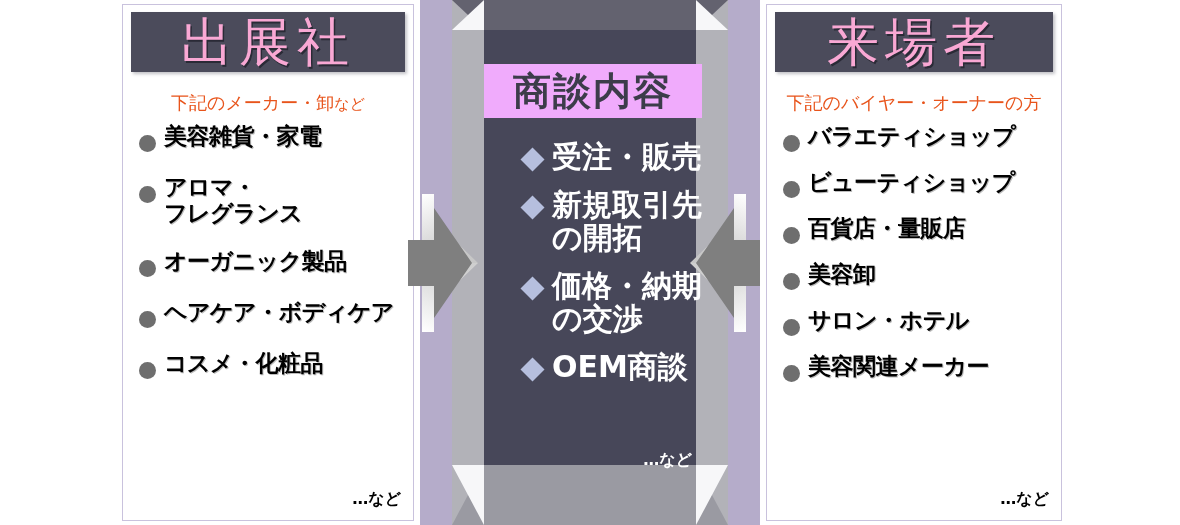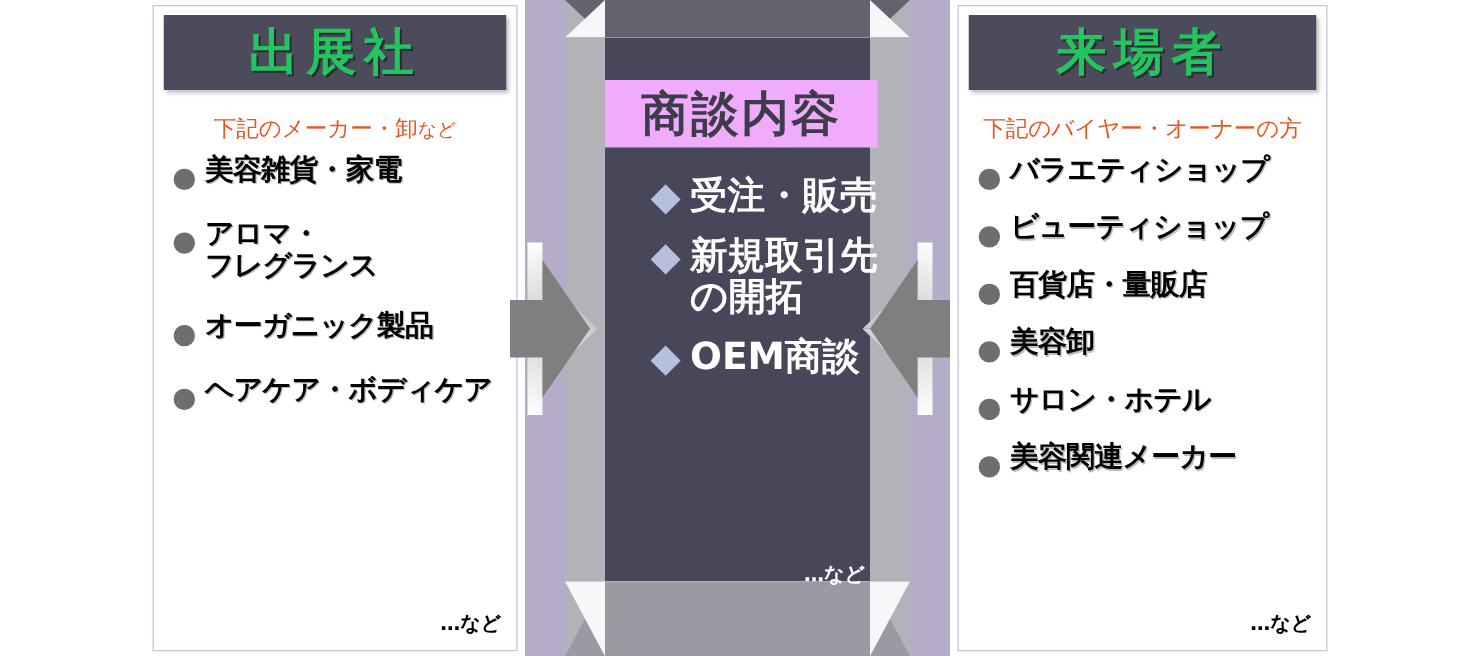--- a/index.html
+++ b/index.html
@@ -177,23 +177,23 @@
     right: 8px;
     top: 7px;
     height: 60px;
     background: #4b4b5b;
     display: flex;
     align-items: center;
     justify-content: center;
     box-shadow: 2px 2px 3px rgba(120,120,130,0.45);
   }
   .panel-header span {
-    font-size: 40px;
-    font-weight: 700;
-    color: #22c55e;
+    font-size: 52px;
+    font-weight: 400;
+    color: #f9a8d4;
     letter-spacing: 6px;
     text-shadow: 1.5px 1.5px 0 #2a2a36;
     line-height: 1;
   }
 
   .panel-sub {
     position: absolute;
     left: 0;
     right: 0;
     top: 86px;
@@ -271,20 +271,24 @@
   </div>
 
   <div class="center-list">
     <div class="c-item">
       <div class="c-diamond"></div>
       <div class="c-text">受注・販売</div>
     </div>
     <div class="c-item">
       <div class="c-diamond"></div>
       <div class="c-text">新規取引先<br>の開拓</div>
+    </div>
+    <div class="c-item">
+      <div class="c-diamond"></div>
+      <div class="c-text">価格・納期<br>の交渉</div>
     </div>
     <div class="c-item">
       <div class="c-diamond"></div>
       <div class="c-text">OEM商談</div>
     </div>
   </div>
   <div class="center-nado">…など</div>
 
   <div class="arrow arrow-left">
     <svg viewBox="0 0 72 146" width="72" height="146">
@@ -342,20 +346,24 @@
         <div class="p-text">アロマ・<br>フレグランス</div>
       </div>
       <div class="p-item">
         <div class="p-dot"></div>
         <div class="p-text">オーガニック製品</div>
       </div>
       <div class="p-item">
         <div class="p-dot"></div>
         <div class="p-text">ヘアケア・ボディケア</div>
       </div>
+      <div class="p-item">
+        <div class="p-dot"></div>
+        <div class="p-text">コスメ・化粧品</div>
+      </div>
     </div>
     <div class="panel-nado">…など</div>
   </div>
 
   <div class="panel panel-right">
     <div class="panel-header">
       <span>来場者</span>
     </div>
     <div class="panel-sub">
       <span>下記のバイヤー・オーナーの方</span>

